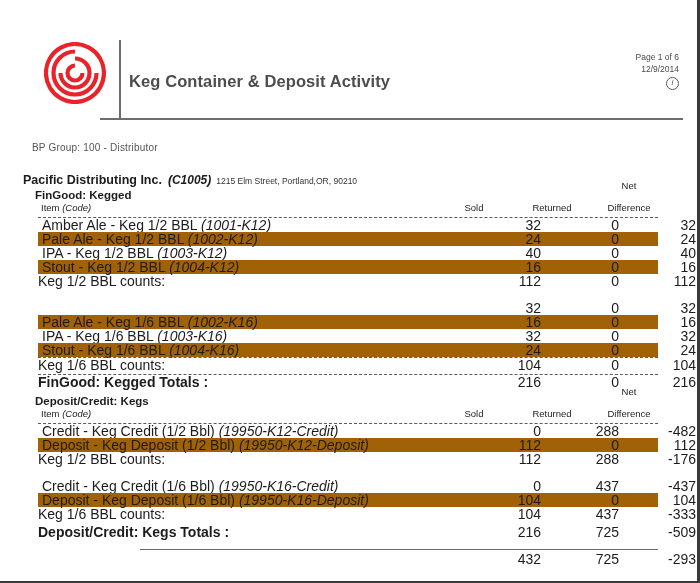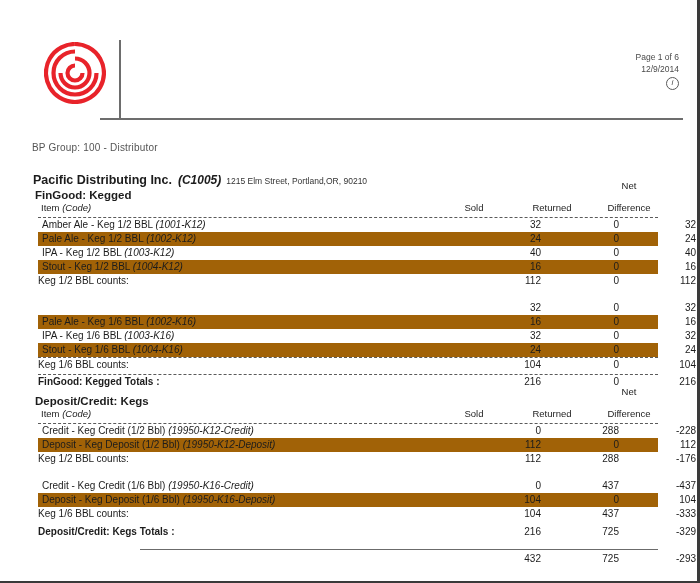--- a/index.html
+++ b/index.html
@@ -96,21 +96,21 @@
     position: absolute;
     left: 32px;
     top: 142px;
     font-size: 10px;
     color: #555555;
     letter-spacing: .2px;
   }
 
   .company-line {
     position: absolute;
-    left: 33px;
+    left: 23px;
     top: 170px;
     white-space: nowrap;
   }
   .company-name {
     font-size: 12.5px;
     font-weight: bold;
     color: #1c1c1c;
   }
   .company-code {
     font-size: 12px;
@@ -161,21 +161,21 @@
 
   .rows {
     position: absolute;
     left: 38px;
     width: 620px;
   }
   .row {
     position: relative;
     height: 14px;
     line-height: 14px;
-    font-size: 10px;
+    font-size: 14px;
     color: #1c1c1c;
     text-decoration: underline;
   }
   .row.shaded { background: #a16207; }
   .row .label {
     position: absolute;
     left: 4px;
     top: 0;
     white-space: nowrap;
   }
@@ -225,20 +225,21 @@
           <path d="M31 9.5 A21.5 21.5 0 1 0 52.5 31" stroke-width="4.2"></path>
           <path d="M31 16.5 A14.5 14.5 0 1 1 16.5 31" stroke-width="4.2"></path>
           <path d="M31 23.5 A7.5 7.5 0 1 0 38.5 31" stroke-width="4.2"></path>
         </g>
       </svg>
     </div>
 
     <div class="vrule"></div>
     <div class="hrule"></div>
 
+    <div class="report-title">Keg Container &amp; Deposit Activity</div>
 
     <div class="meta">
       <div>Page 1 of 6</div>
       <div>12/9/2014</div>
       <span class="info-icon"></span>
     </div>
   </div>
 
   <div class="bp-group">BP Group: 100 - Distributor</div>
 
@@ -347,21 +348,21 @@
     </div>
     <div class="col-head" style="left:445px; top:13px; width:58px;">Sold</div>
     <div class="col-head" style="left:523px; top:13px; width:58px;">Returned</div>
     <div class="col-head" style="left:600px; top:13px; width:58px;">Difference</div>
 
     <div class="rows dashed-top" style="top:28px;">
       <div class="row">
         <span class="label"><span>Credit - Keg Credit (1/2 Bbl) </span><span class="code">(19950-K12-Credit)</span></span>
         <span class="num c1">0</span>
         <span class="num c2">288</span>
-        <span class="num c3">-228</span>
+        <span class="num c3">-482</span>
       </div>
       <div class="row shaded">
         <span class="label"><span>Deposit - Keg Deposit (1/2 Bbl) </span><span class="code">(19950-K12-Deposit)</span></span>
         <span class="num c1">112</span>
         <span class="num c2">0</span>
         <span class="num c3">112</span>
       </div>
       <div class="row subtotal">
         <span class="label">Keg 1/2 BBL counts:</span>
         <span class="num c1">112</span>
@@ -389,21 +390,21 @@
         <span class="num c2">437</span>
         <span class="num c3">-333</span>
       </div>
     </div>
 
     <div class="rows" style="top:130px;">
       <div class="row total">
         <span class="label">Deposit/Credit: Kegs Totals :</span>
         <span class="num c1">216</span>
         <span class="num c2">725</span>
-        <span class="num c3">-329</span>
+        <span class="num c3">-509</span>
       </div>
     </div>
   </div>
 
   <div class="grandline" style="left:140px; top:549px; width:518px;"></div>
   <div class="rows" style="top:552px; position:absolute;">
     <div class="row grand">
       <span class="num c1">432</span>
       <span class="num c2">725</span>
       <span class="num c3">-293</span>

